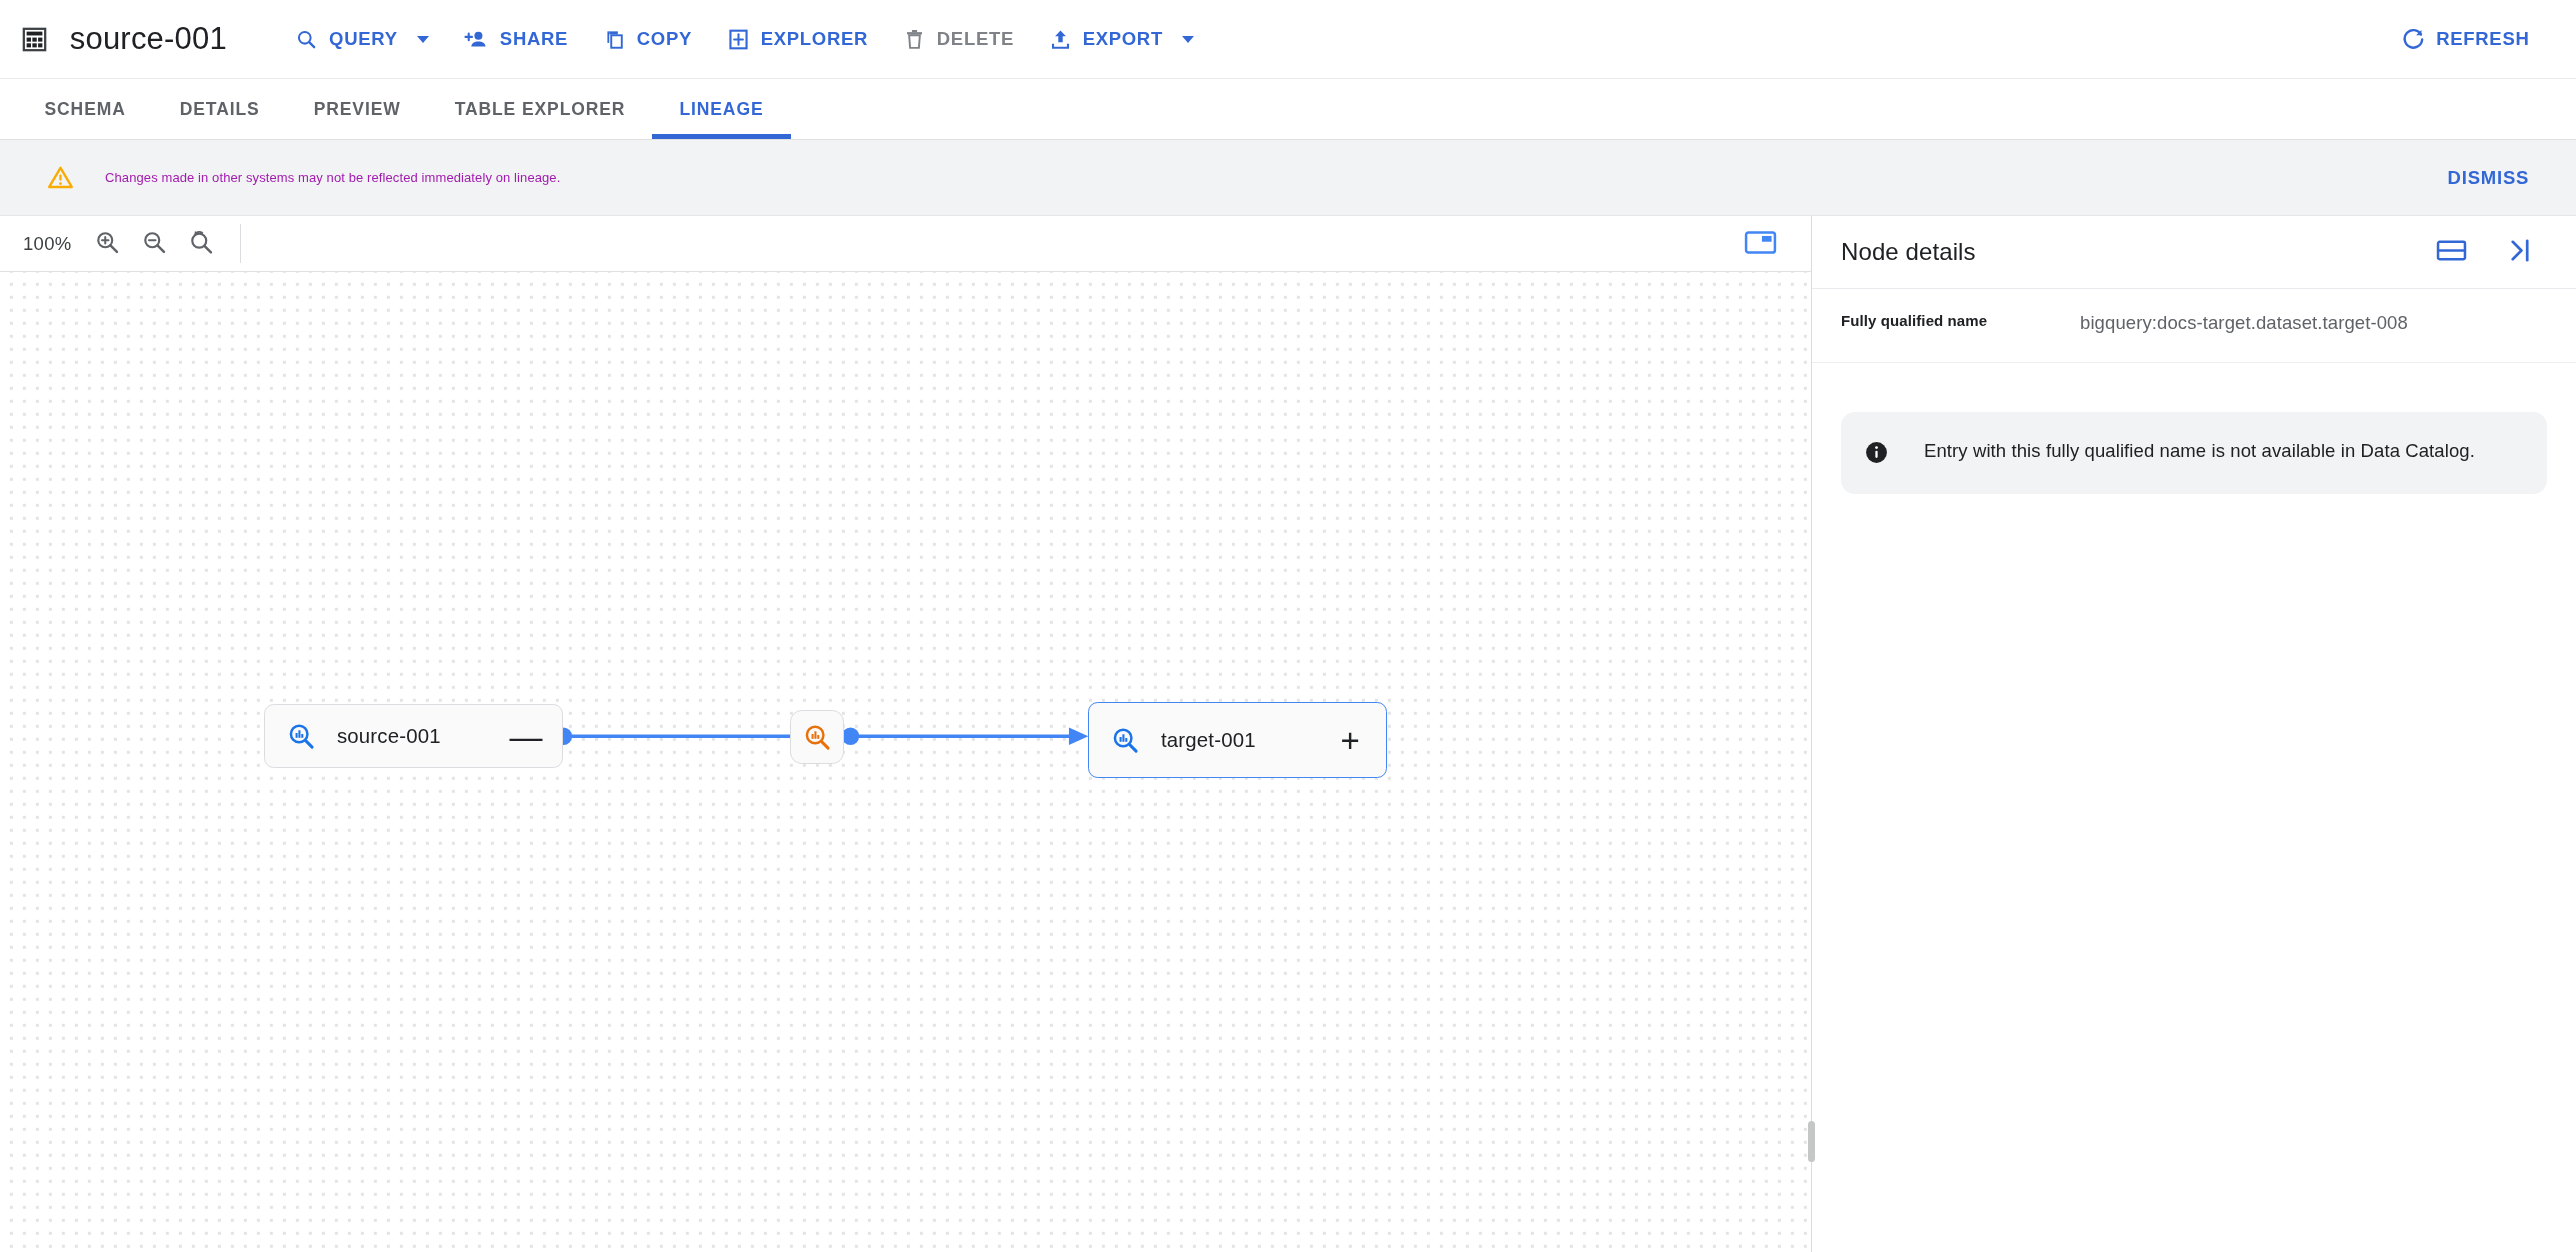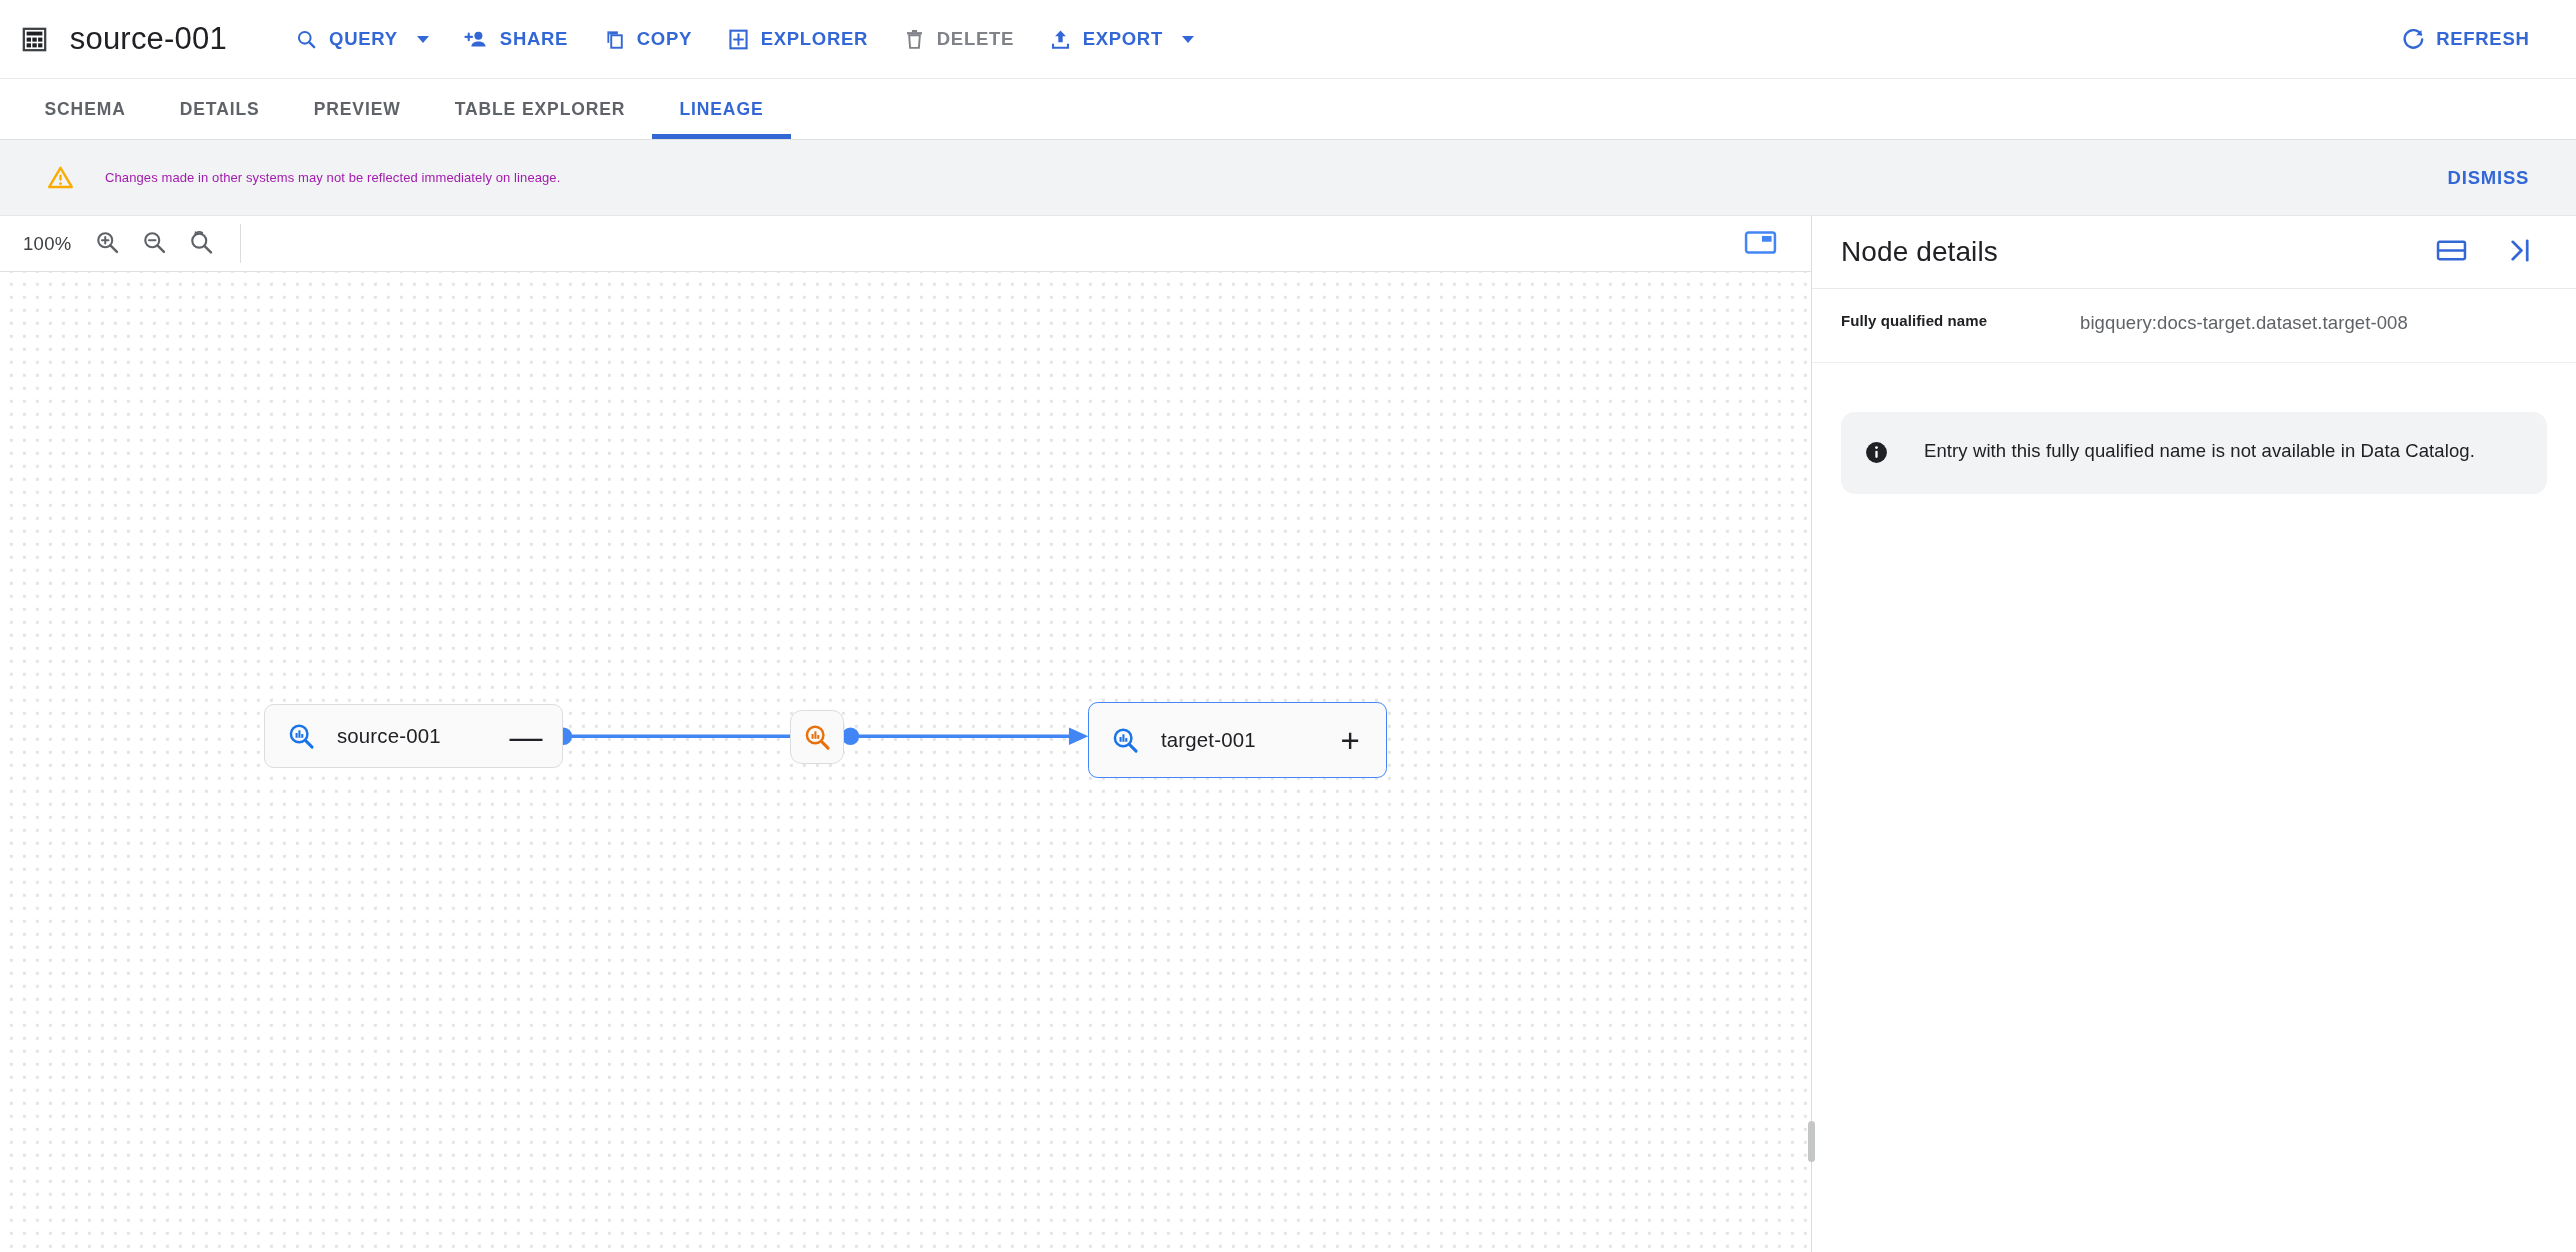--- a/index.html
+++ b/index.html
@@ -169,21 +169,21 @@
   .side-panel {
     width: 764px; min-width: 764px; background: #fff;
     display: flex; flex-direction: column;
   }
   .panel-header {
     height: 73px; min-height: 73px;
     display: flex; align-items: center;
     padding: 0 33px 0 29px;
     border-bottom: 1px solid #e8eaed;
   }
-  .panel-title { font-size: 28px; color: #202124; letter-spacing: 0.1px; }
+  .panel-title { font-size: 24px; color: #202124; letter-spacing: 0.1px; }
   .panel-header-actions { margin-left: auto; display: flex; align-items: center; gap: 21.4px; }
 
   .kv-row {
     display: flex; padding: 21.4px 33px 25px 29px;
     border-bottom: 1px solid #eceff1;
   }
   .kv-key {
     width: 195px; flex: none;
     font-size: 15px; font-weight: 700; color: #202124; letter-spacing: 0.1px;
     line-height: 1.45;

